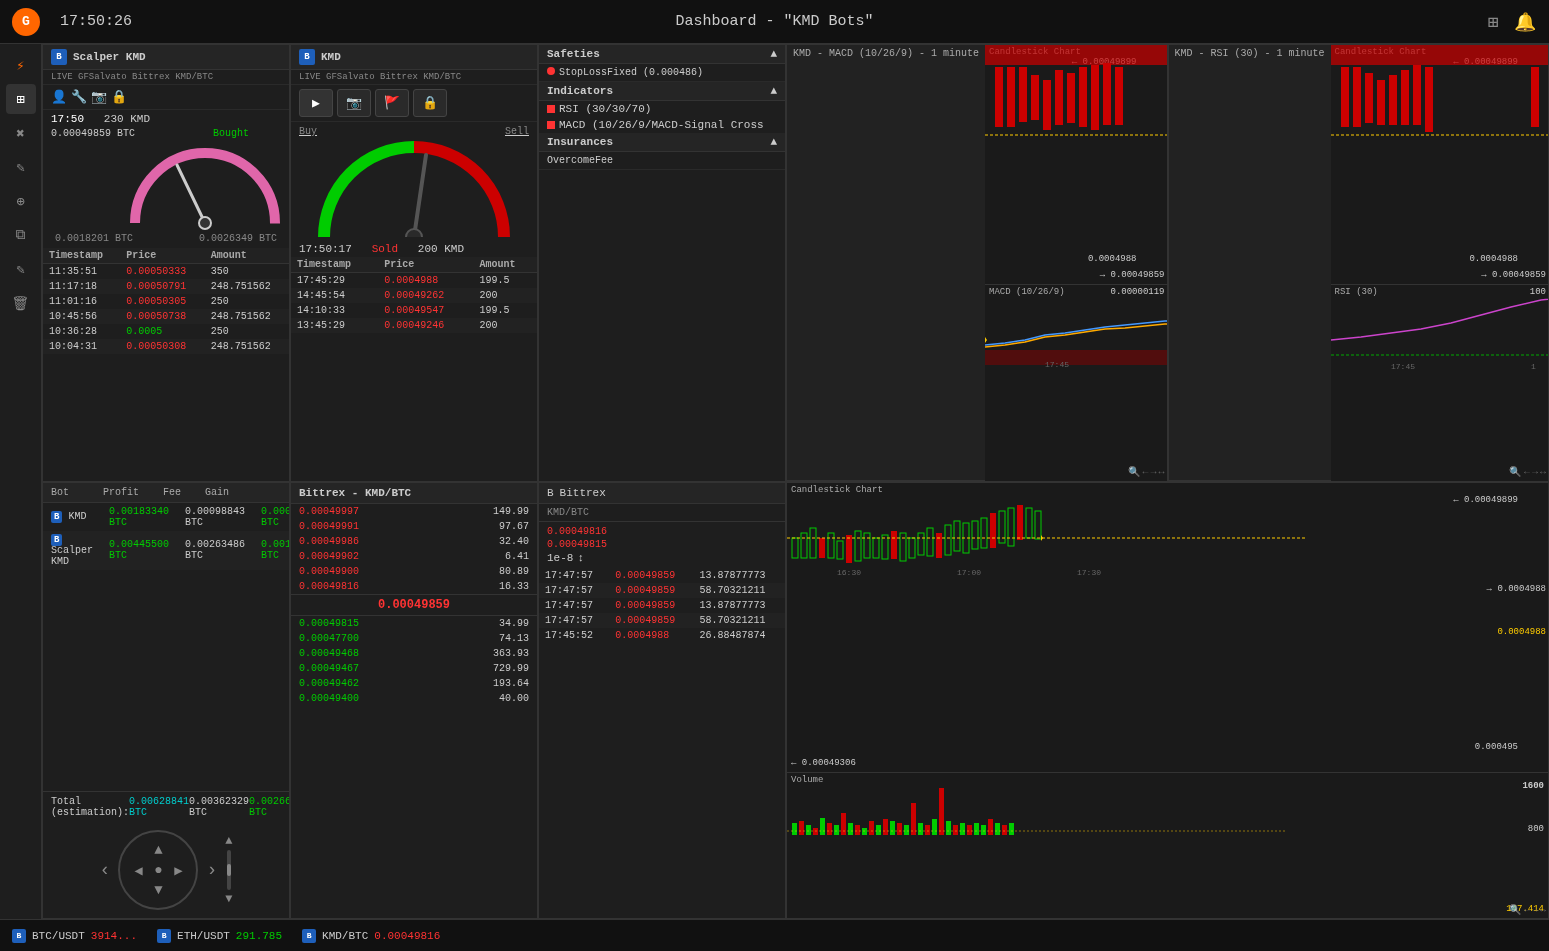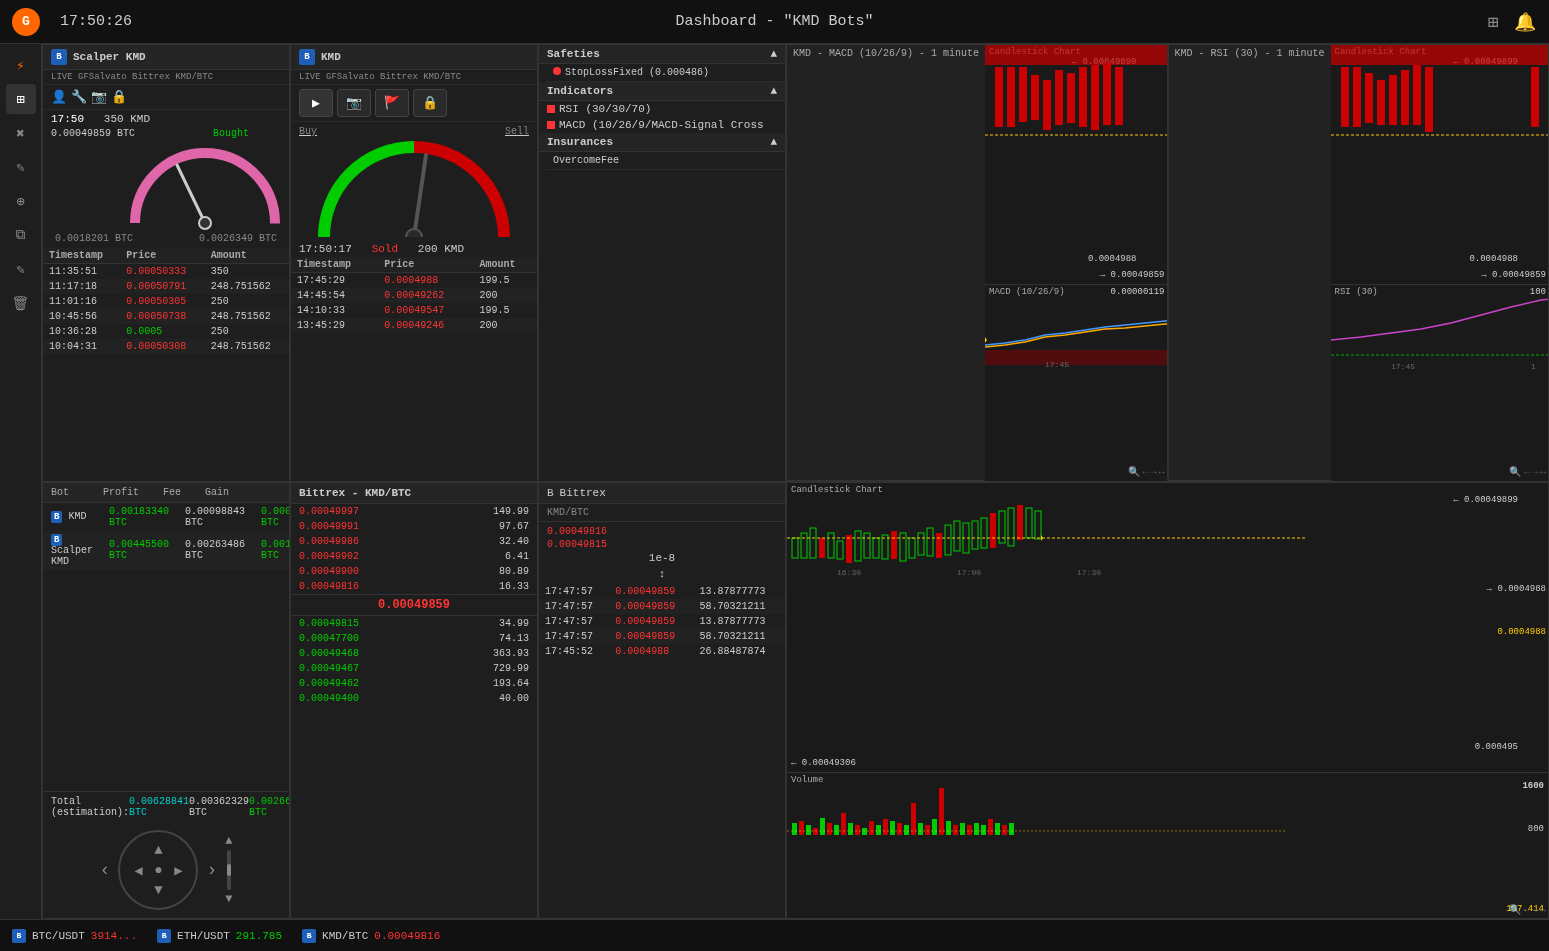--- a/index.html
+++ b/index.html
@@ -204,21 +204,20 @@
       background: #252525;
       border-bottom: 1px solid #333;
       cursor: pointer;
     }
     .section-header .label { font-size: 11px; font-weight: bold; }
     .section-item {
       display: flex; align-items: flex-start; gap: 4px;
       padding: 3px 8px;
       border-bottom: 1px solid #2a2a2a;
       font-size: 10px;
-      margin-left: 6px;
     }
     .red-dot { width: 8px; height: 8px; background: #ff3333; border-radius: 50%; }
     .indicator-line { display: flex; align-items: center; gap: 4px; padding: 2px 8px; }
     .ind-color-box { width: 8px; height: 8px; }
 
     .chart-container {
       background: #1a1a1a;
       border: 1px solid #333;
       display: flex;
       overflow: hidden;
@@ -389,21 +388,21 @@
       </div>
       <div class="panel-subtitle">LIVE GFSalvato Bittrex KMD/BTC</div>
       <div class="scalper-icons">
         <span style="cursor:pointer;">👤</span>
         <span style="cursor:pointer;">🔧</span>
         <span style="cursor:pointer;">📷</span>
         <span style="cursor:pointer;">🔒</span>
       </div>
       <div class="scalper-info">
         <span class="scalper-amount">
-          <span>17:50</span>&nbsp;&nbsp;&nbsp;<span style="color:#ccc;">350 KMD</span>
+          <span>17:50</span>&nbsp;&nbsp;&nbsp;<span style="color:#ccc;">230 KMD</span>
         </span>
       </div>
       <div style="padding:0 8px;font-size:10px;color:#ccc;">
         <span>0.00049859 BTC</span>
         &nbsp;&nbsp;&nbsp;&nbsp;&nbsp;&nbsp;&nbsp;&nbsp;&nbsp;&nbsp;&nbsp;
         <span class="green">Bought</span>
       </div>
       <div class="gauge-area">
         <svg class="gauge-svg" viewBox="0 0 160 90">
 
@@ -906,21 +905,21 @@
         <span>Bittrex</span>
       </div>
       <div style="padding:3px 8px;font-size:10px;color:#888;border-bottom:1px solid #333;">KMD/BTC</div>
       <div class="price-inputs">
         <div class="price-input-row">
           <span class="price-input-val">0.00049816</span>
         </div>
         <div class="price-input-row">
           <span class="price-input-val">0.00049815</span>
         </div>
-        <div style="display:flex;align-items:center;gap:4px;flex-direction:column;">
+        <div style="display:flex;align-items:center;gap:4px;">
           <span>1e-8</span>
           <span style="cursor:pointer;">↕</span>
         </div>
       </div>
       <div class="trades-list">
         <table>
           <tbody id="exchange-trades-body">
               <tr>
                 <td>17:47:57</td>
                 <td class="red">0.00049859</td>

